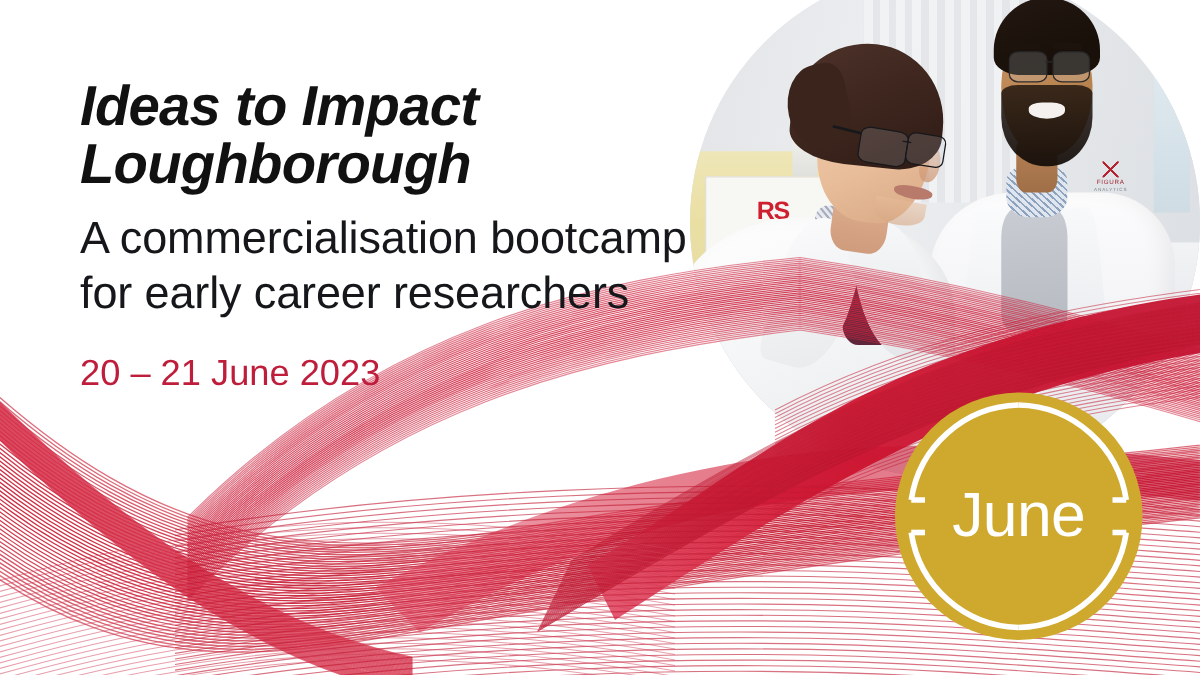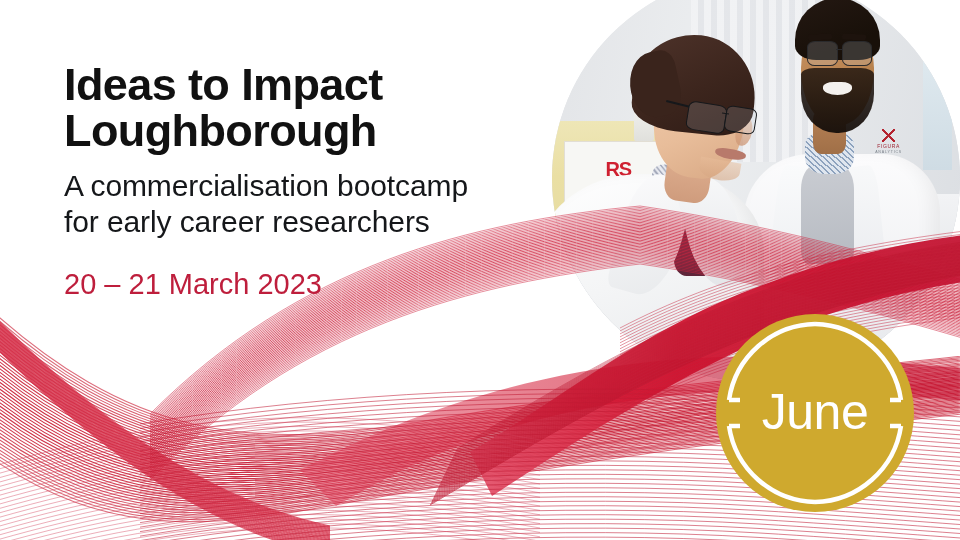--- a/index.html
+++ b/index.html
@@ -282,23 +282,24 @@
   }
 
   
   .text-block{
     position:absolute;left:64px;top:62px;z-index:6;
   }
   .headline{
     font-size:45px;font-weight:700;line-height:1.02;
     color:#111111;letter-spacing:-0.6px;margin:0;
     white-space:pre-line;
+    font-style:italic;
   }
   .subtitle{
-    font-size:30px;font-weight:400;line-height:1.22;
+    font-size:36px;font-weight:400;line-height:1.22;
     color:#15171a;letter-spacing:-0.1px;margin:14px 0 0 0;
     white-space:pre-line;
   }
   .event-date{
     font-size:29px;font-weight:400;line-height:1.1;
     color:#BE1E3C;letter-spacing:0px;margin:28px 0 0 0;
   }
   .register{
     font-size:22px;font-weight:400;line-height:1.1;
     color:#111111;margin:13px 0 0 0;
@@ -1109,21 +1110,21 @@
         <path d="M 620 414
                C 720 362, 830 332, 990 314" fill="none" stroke="#C5203A" stroke-width="0.85" opacity="0.55"></path>
       </g>
   </svg>
 
   <div class="text-block">
     <h1 class="headline">Ideas to Impact
 Loughborough</h1>
     <p class="subtitle">A commercialisation bootcamp
 for early career researchers</p>
-    <p class="event-date">20 – 21 March 2023</p>
+    <p class="event-date">20 – 21 June 2023</p>
   </div>
 
   <div class="luinc-badge">
     <div class="luinc-disc"></div>
     <svg class="luinc-ring-svg" viewBox="0 0 198 198" aria-hidden="true">
 
       <path d="M 99 10 A 89 89 0 0 1 185 86" fill="none" stroke="#ffffff" stroke-width="4.5" stroke-linecap="butt"></path>
       <path d="M 185 112 A 89 89 0 0 1 99 188" fill="none" stroke="#ffffff" stroke-width="4.5" stroke-linecap="butt"></path>
       <path d="M 99 188 A 89 89 0 0 1 13 112" fill="none" stroke="#ffffff" stroke-width="4.5" stroke-linecap="butt"></path>
       <path d="M 13 86 A 89 89 0 0 1 99 10" fill="none" stroke="#ffffff" stroke-width="4.5" stroke-linecap="butt"></path>

